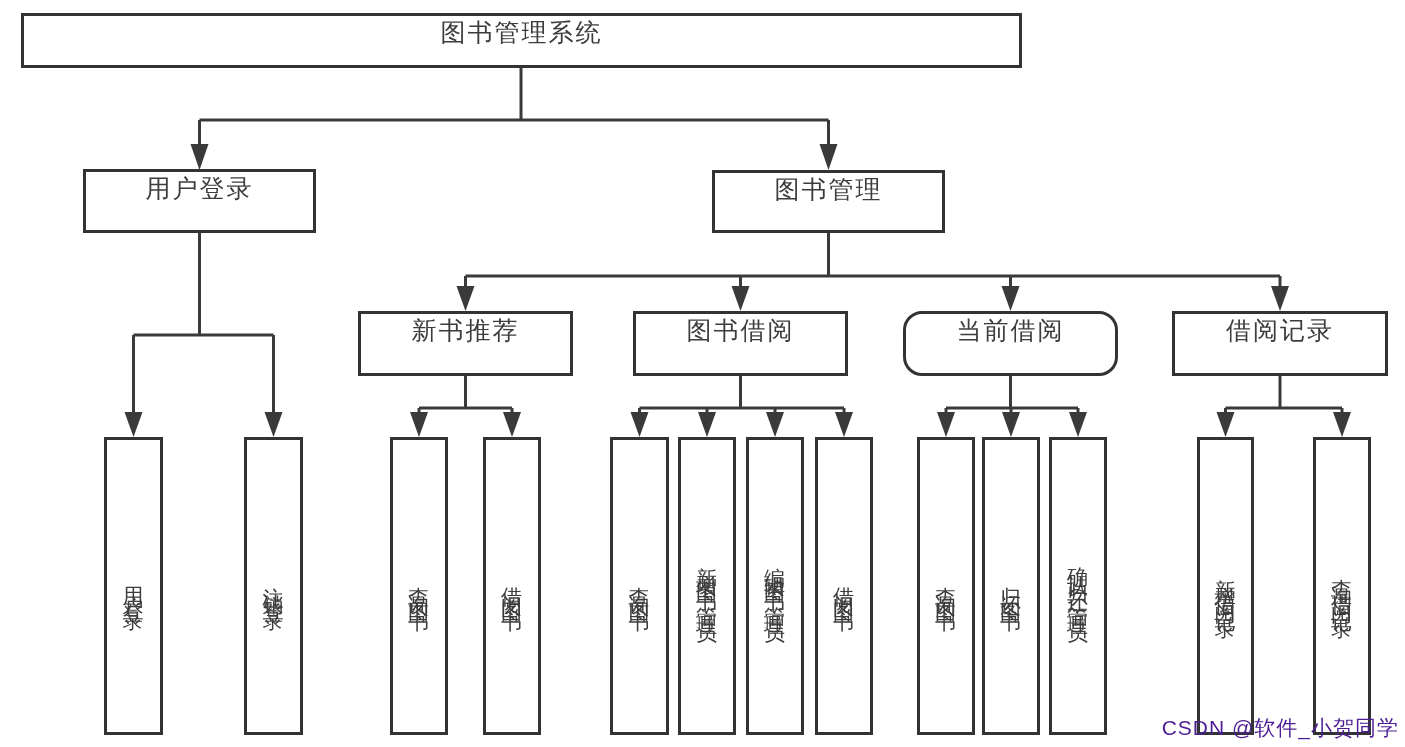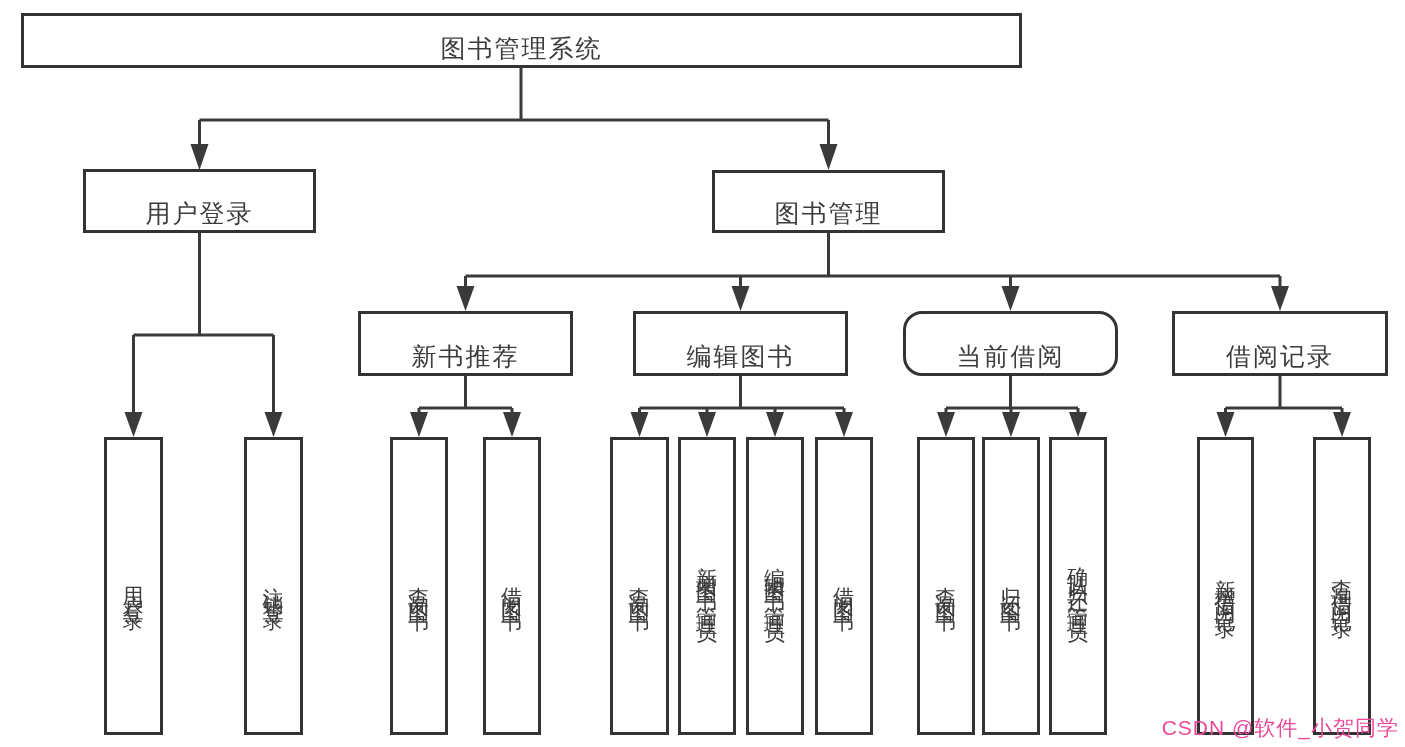--- a/index.html
+++ b/index.html
@@ -3,33 +3,33 @@
 <meta charset="utf-8">
 <style>
   html,body{margin:0;padding:0;background:#ffffff;}
   #stage{
     position:relative;width:1405px;height:747px;background:#ffffff;overflow:hidden;
     font-family:"Liberation Sans","DejaVu Sans",sans-serif;color:#3c3c3c;
   }
   #connectors{position:absolute;left:0;top:0;width:1405px;height:747px;}
   .node{
     position:absolute;box-sizing:border-box;background:#ffffff;border:3px solid #333333;
-    display:flex;align-items:flex-end;justify-content:center;
+    display:flex;align-items:flex-start;justify-content:center;
   }
   .node .lbl{white-space:nowrap;}
   .h-node .lbl{font-size:25px;letter-spacing:2px;}
   .root{left:21px;top:13px;width:1001px;height:55px;}
   .leaf{
     top:437px;height:298px;
     writing-mode:vertical-rl;text-orientation:mixed;
     display:flex;align-items:center;justify-content:center;
   }
   .leaf .lbl{font-size:21px;letter-spacing:8px;line-height:1;white-space:normal;}
   .watermark{
-    position:absolute;right:6px;bottom:5px;font-size:21px;color:#ec4899;
+    position:absolute;right:6px;bottom:5px;font-size:21px;color:#4c1d95;
     letter-spacing:1px;z-index:5;
   }
 </style>
 </head>
 <body>
 
 <div id="stage">
 
   <svg id="connectors" viewBox="0 0 1405 747" xmlns="http://www.w3.org/2000/svg">
     <g stroke="#3a3a3a" stroke-width="3" fill="none">
@@ -112,21 +112,21 @@
     <span class="lbl">用户登录</span>
   </div>
   <div class="node h-node" style="left:712px;top:170px;width:233px;height:63px;">
     <span class="lbl">图书管理</span>
   </div>
 
   <div class="node h-node" style="left:358px;top:311px;width:215px;height:65px;">
     <span class="lbl">新书推荐</span>
   </div>
   <div class="node h-node" style="left:633px;top:311px;width:215px;height:65px;">
-    <span class="lbl">编辑图书</span>
+    <span class="lbl">图书借阅</span>
   </div>
   <div class="node h-node" style="left:903px;top:311px;width:215px;height:65px;border-radius:19px;">
     <span class="lbl">当前借阅</span>
   </div>
   <div class="node h-node" style="left:1172px;top:311px;width:216px;height:65px;">
     <span class="lbl">借阅记录</span>
   </div>
 
   <div class="node leaf" style="left:104px;width:59px;">
     <span class="lbl">用户登录</span>

